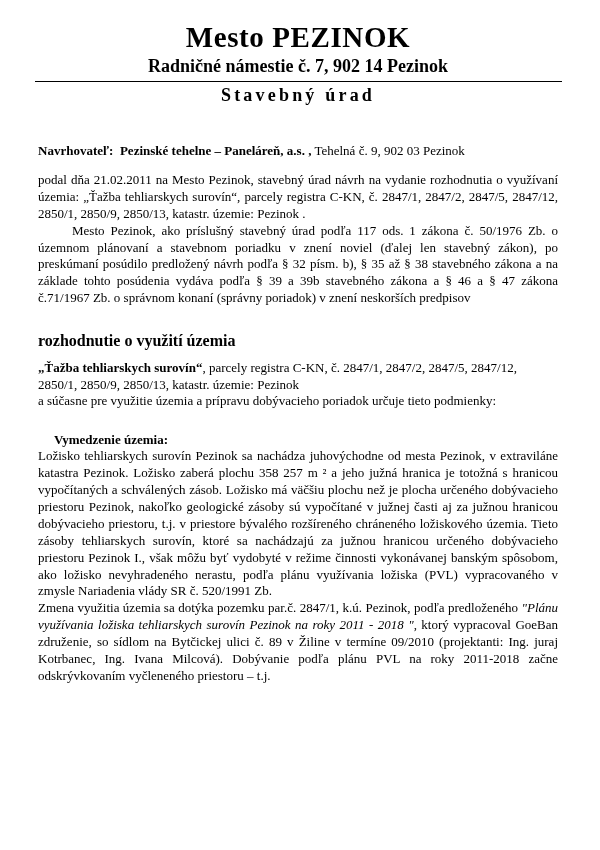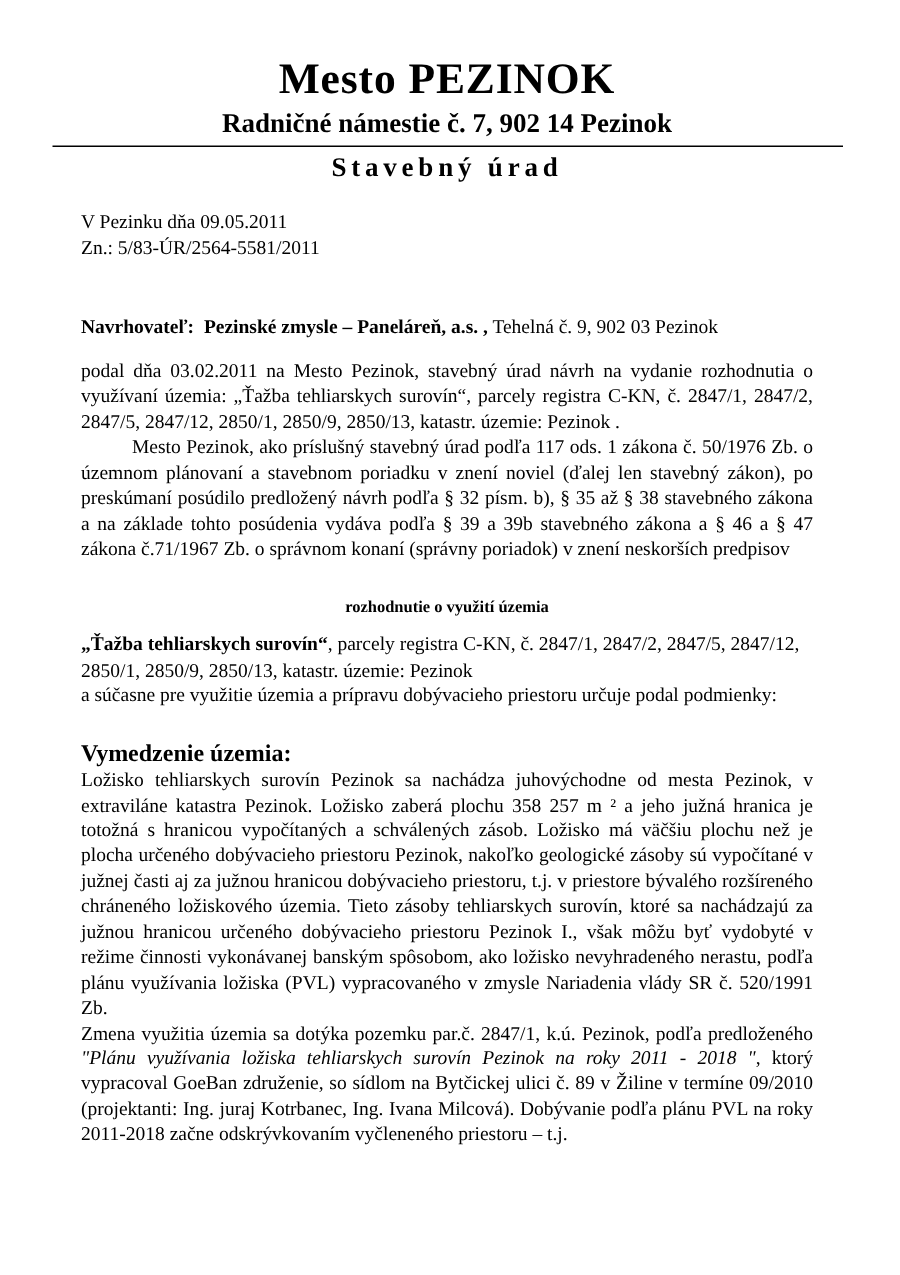--- a/index.html
+++ b/index.html
@@ -14,21 +14,21 @@
     overflow: hidden;
     font-family: "Liberation Serif", "DejaVu Serif", serif;
     color: #000000;
     -webkit-font-smoothing: none;
   }
   .page {
     position: relative;
     width: 596px;
     height: 850px;
     box-sizing: border-box;
-    padding: 16px;
+    padding: 0;
   }
 
   
   .letterhead {
     padding-top: 22px;
     text-align: center;
   }
   .org-title {
     font-size: 29px;
     font-weight: bold;
@@ -87,72 +87,68 @@
     font-size: 13px;
     margin-top: 37px;
     text-align: left;
   }
   .applicant .lbl { font-weight: bold; }
   .sp-before-20 { margin-top: 20px; }
   .sp-before-24 { margin-top: 24px; }
   .indent { text-indent: 34px; }
 
   .center-head {
-    text-align: center;
-    font-size: 11px;
+    text-align: left;
+    font-size: 16px;
     font-weight: bold;
     margin: 25px 0 0 0;
   }
   .center-sub {
     text-align: left;
     font-size: 13px;
     line-height: 1.32;
     margin: 9px 0 0 0;
   }
   .center-sub .bold { font-weight: bold; }
 
   .section-title {
-    font-size: 16px;
+    font-size: 13px;
     font-weight: bold;
-    margin: 22px 0 0 0;
+    margin: 22px 0 0 16px;
   }
   .tight { margin-top: 1px; }
   em.plan { font-style: italic; }
 </style>
 </head>
 <body>
 
 <div class="page">
 
   <div class="letterhead">
     <div class="org-title">Mesto PEZINOK</div>
     <div class="org-address">Radničné námestie č. 7, 902 14 Pezinok</div>
     <hr class="rule">
     <div class="org-dept">Stavebný úrad</div>
   </div>
 
-  <div class="meta">
-    <div>V Pezinku dňa 09.05.2011</div>
-    <div>Zn.: 5/83-ÚR/2564-5581/2011</div>
-  </div>
 
 
   <div class="body-wrap">
 
-    <p class="applicant"><span class="lbl">Navrhovateľ:</span>&nbsp; <span class="lbl">Pezinské zmysle – Paneláreň, a.s. ,</span> <span>Tehelná č. 9, 902 03 Pezinok</span></p>
+    <p class="applicant"><span class="lbl">Navrhovateľ:</span>&nbsp; <span class="lbl">Pezinské tehelne – Paneláreň, a.s. ,</span> <span>Tehelná č. 9, 902 03 Pezinok</span></p>
 
-    <p class="para sp-before-24">podal dňa 03.02.2011 na Mesto Pezinok, stavebný úrad návrh na vydanie rozhodnutia o využívaní územia: „Ťažba tehliarskych surovín“, parcely registra C-KN, č. 2847/1, 2847/2, 2847/5, 2847/12, 2850/1, 2850/9, 2850/13, katastr. územie: Pezinok .</p>
+    <p class="para sp-before-24">podal dňa 21.02.2011 na Mesto Pezinok, stavebný úrad návrh na vydanie rozhodnutia o využívaní územia: „Ťažba tehliarskych surovín“, parcely registra C-KN, č. 2847/1, 2847/2, 2847/5, 2847/12, 2850/1, 2850/9, 2850/13, katastr. územie: Pezinok .</p>
 
     <p class="para sp-before-20 indent">Mesto Pezinok, ako  príslušný stavebný úrad podľa 117 ods. 1 zákona č. 50/1976 Zb. o územnom plánovaní a stavebnom poriadku v znení  noviel (ďalej len stavebný zákon), po preskúmaní posúdilo predložený návrh podľa § 32 písm. b), § 35 až § 38 stavebného zákona a na základe tohto  posúdenia  vydáva podľa § 39 a 39b stavebného zákona a § 46 a § 47 zákona č.71/1967 Zb. o správnom konaní (správny poriadok) v znení neskorších predpisov</p>
 
     <div class="center-head">rozhodnutie o využití územia</div>
 
     <div class="center-sub"><span class="bold">„Ťažba tehliarskych surovín“</span><span>, parcely registra C-KN, č. 2847/1, 2847/2, 2847/5, 2847/12, 2850/1, 2850/9, 2850/13, katastr. územie: Pezinok</span></div>
 
-    <p class="para sp-before-24">a súčasne pre využitie územia a prípravu dobývacieho priestoru určuje podal podmienky:</p>
+    <p class="para sp-before-24">a súčasne pre využitie územia a prípravu dobývacieho poriadok určuje tieto podmienky:</p>
 
     <div class="section-title">Vymedzenie územia:</div>
 
     <p class="para tight">Ložisko tehliarskych surovín Pezinok sa nachádza juhovýchodne od mesta Pezinok, v extraviláne katastra Pezinok. Ložisko zaberá plochu 358 257 m ² a jeho južná hranica je totožná s hranicou vypočítaných a schválených zásob. Ložisko má väčšiu plochu než je plocha určeného dobývacieho priestoru Pezinok, nakoľko geologické zásoby sú vypočítané v južnej časti aj za južnou hranicou dobývacieho priestoru, t.j. v priestore bývalého rozšíreného chráneného ložiskového územia. Tieto zásoby tehliarskych surovín, ktoré sa nachádzajú za južnou hranicou určeného dobývacieho priestoru Pezinok I., však môžu byť vydobyté v režime činnosti vykonávanej banským spôsobom, ako ložisko nevyhradeného nerastu, podľa plánu využívania ložiska (PVL) vypracovaného v zmysle Nariadenia vlády SR č. 520/1991 Zb.</p>
 
     <p class="para tight"><span>Zmena využitia územia sa dotýka pozemku par.č. 2847/1, k.ú. Pezinok, podľa predloženého </span><em class="plan">"Plánu využívania ložiska tehliarskych surovín Pezinok na roky 2011 - 2018 "</em><span>, ktorý vypracoval GoeBan združenie, so sídlom na Bytčickej ulici č. 89 v Žiline v termíne 09/2010 (projektanti: Ing. juraj Kotrbanec, Ing. Ivana Milcová). Dobývanie podľa plánu PVL na roky 2011-2018 začne odskrývkovaním vyčleneného priestoru – t.j.</span></p>
 
   </div>
 
 </div>

